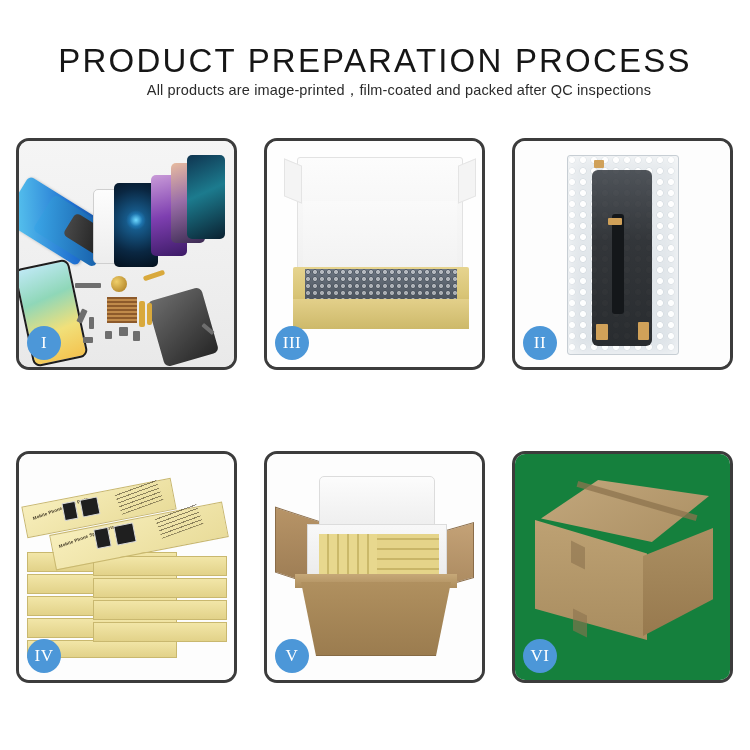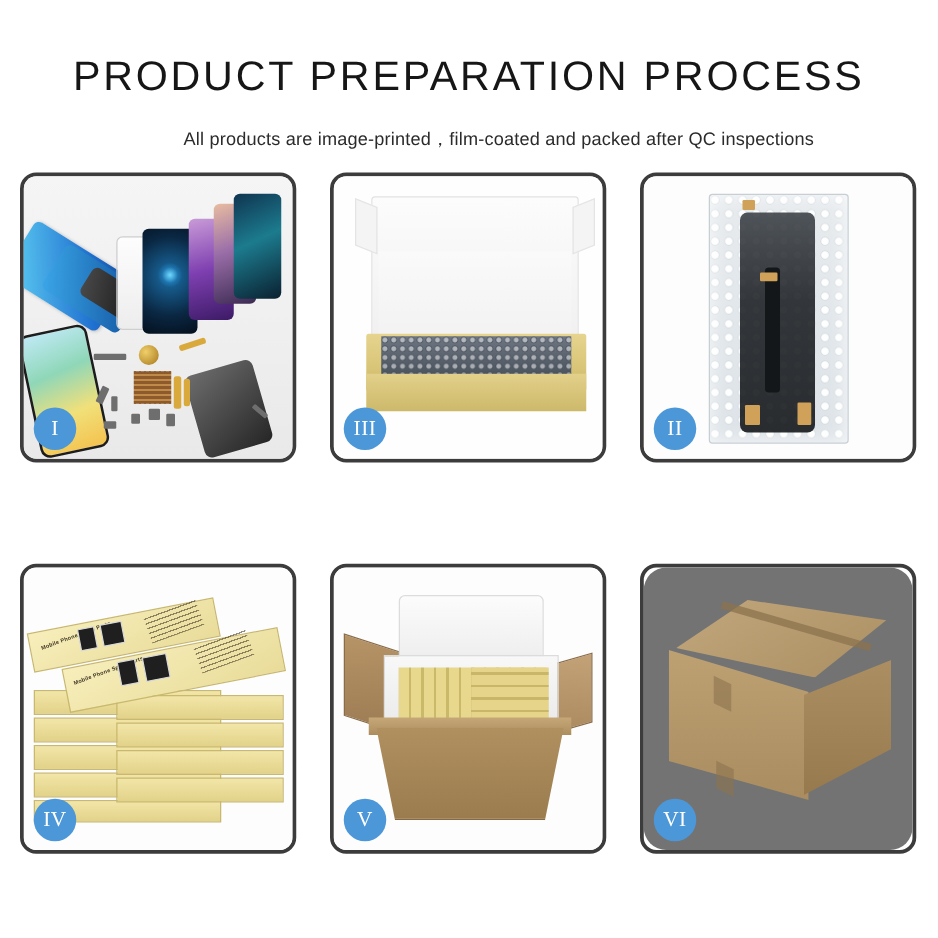--- a/index.html
+++ b/index.html
@@ -16,21 +16,21 @@
   .title {
     margin-top: 42px;
     font-size: 33px;
     font-weight: 400;
     letter-spacing: 2.2px;
     color: #161616;
     font-family: "Liberation Sans", sans-serif;
     white-space: nowrap;
   }
   .subtitle {
-    margin-top: 22px;
+    margin-top: 1px;
     font-size: 14.5px;
     font-weight: 400;
     color: #2b2b2b;
     letter-spacing: .15px;
     white-space: nowrap;
     padding-left: 48px;
   }
 
   
   .grid {
@@ -180,21 +180,21 @@
   .foam-lid { position: absolute; left: 52px; top: 22px; width: 116px; height: 62px;
     background: linear-gradient(180deg,#fcfcfc,#ebebeb); border: 1px solid #dcdcdc; border-radius: 5px; }
   .foam-box { position: absolute; left: 40px; top: 70px; width: 140px; height: 64px;
     background: linear-gradient(180deg,#f8f8f8,#e9e9e9); border: 1px solid #dcdcdc; }
   .ybars { position: absolute; left: 52px; top: 80px; width: 118px; height: 44px;
     background: repeating-linear-gradient(90deg,#e8d88e 0 8px,#cbb96a 8px 10px); }
   .ybars2 { position: absolute; left: 110px; top: 80px; width: 62px; height: 44px;
     background: repeating-linear-gradient(0deg,#e5d489 0 8px,#c9b668 8px 10px); }
 
   
-  .p6b { background: #737373; border-radius: 18px; }
+  .p6b { background: #15803d; }
   .c-top { position: absolute; left: 26px; top: 26px; width: 168px; height: 62px;
     background: linear-gradient(150deg,#c2a77c,#ab8f63);
     clip-path: polygon(34% 0, 100% 26%, 66% 100%, 0 62%); }
   .c-front { position: absolute; left: 20px; top: 66px; width: 112px; height: 120px;
     background: linear-gradient(180deg,#bda173,#a98d60);
     clip-path: polygon(0 0, 100% 28%, 100% 100%, 0 74%); }
   .c-side { position: absolute; left: 128px; top: 74px; width: 70px; height: 108px;
     background: linear-gradient(180deg,#ab8f62,#97794e);
     clip-path: polygon(0 26%, 100% 0, 100% 66%, 0 100%); }
   .c-seam { position: absolute; left: 60px; top: 44px; width: 124px; height: 6px;

